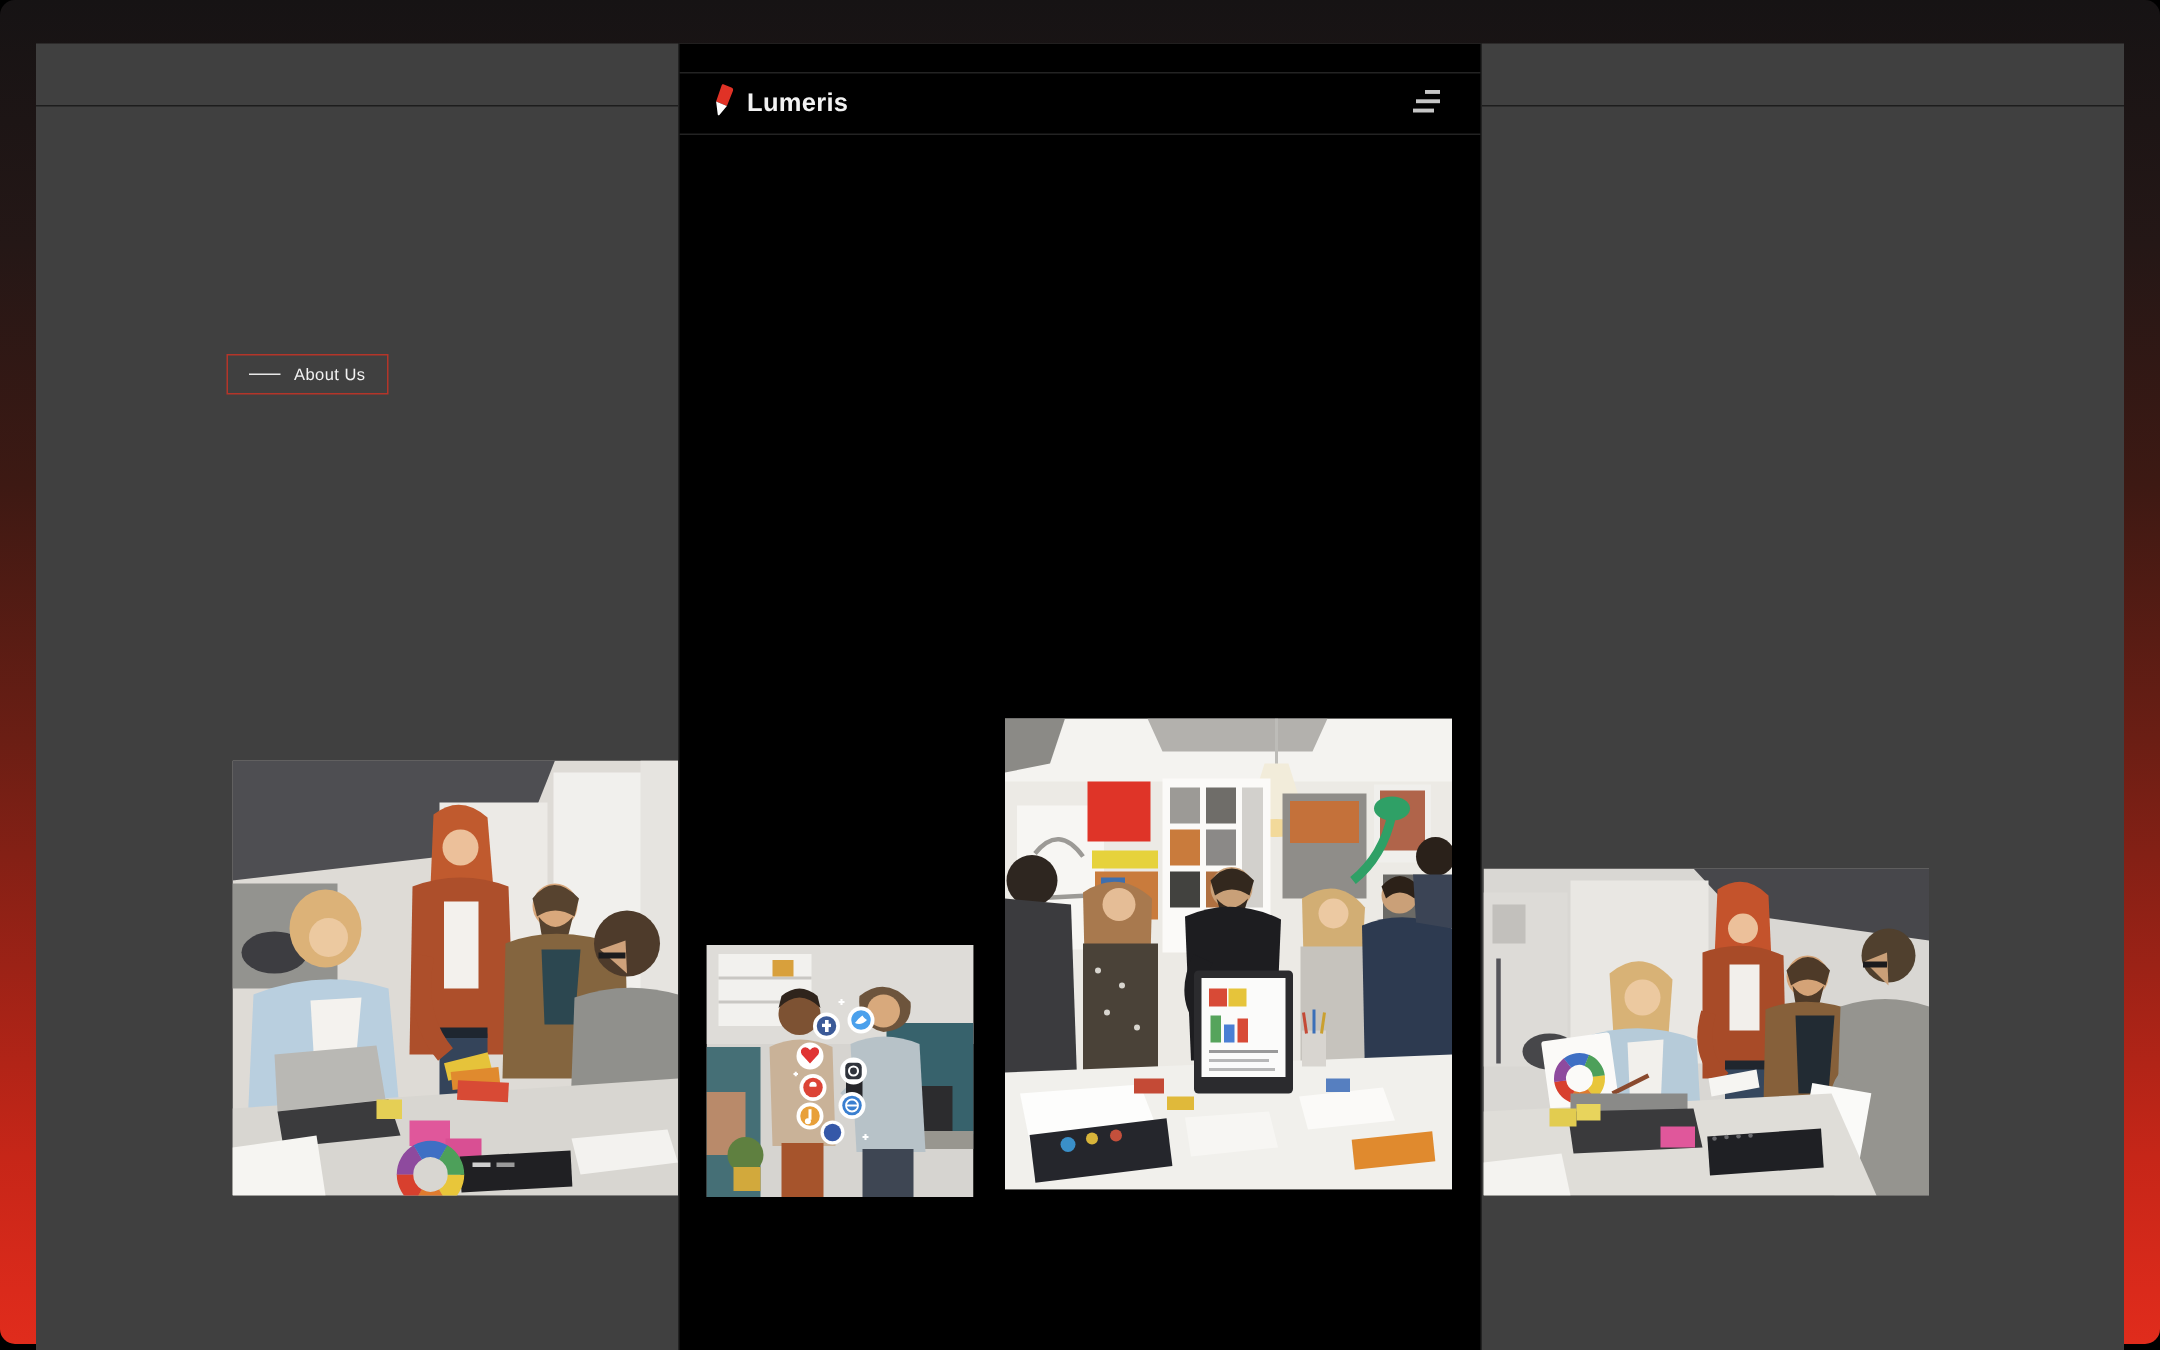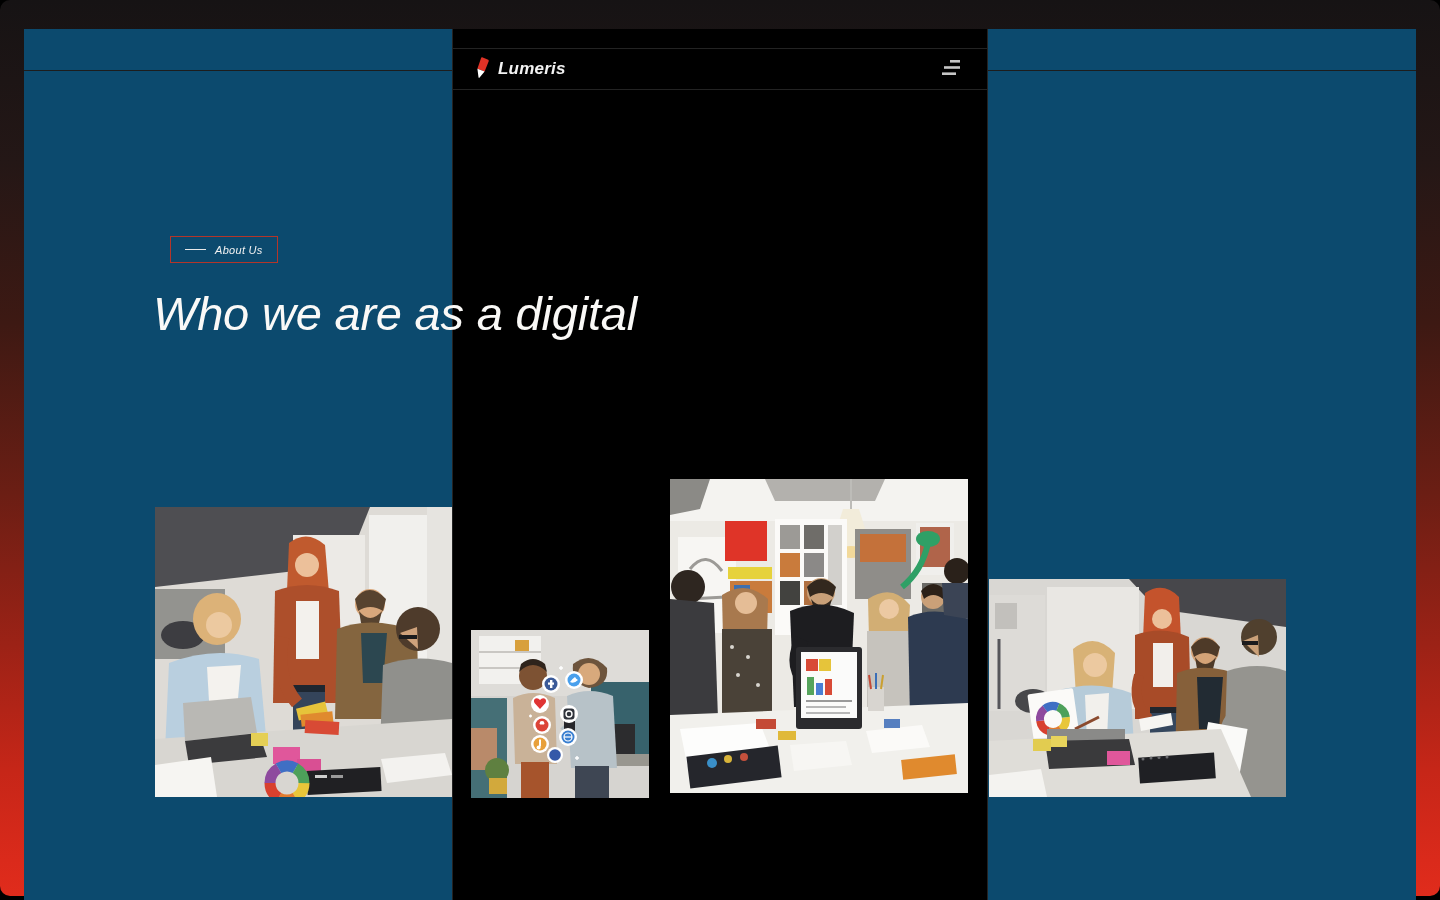--- a/index.html
+++ b/index.html
@@ -5,35 +5,35 @@
   html,body{margin:0;padding:0;background:#000;width:1440px;height:900px;overflow:hidden;
     font-family:"Liberation Sans", sans-serif;}
   .stage{position:relative;width:1440px;height:900px;background:#000;}
 
   
   .bg-gradient{position:absolute;left:0;top:0;right:0;bottom:4px;border-radius:10px;
     background:linear-gradient(180deg,#161314 0%,#241716 18%,#3d1913 36%,#6b1e14 55%,
       #9c2216 72%,#c62618 86%,#da2a1b 96%,#e02c1c 100%);}
 
   
-  .canvas{position:absolute;left:24px;top:29px;right:24px;bottom:0;background:#0c4a6e;overflow:hidden;font-style:italic;}
+  .canvas{position:absolute;left:24px;top:29px;right:24px;bottom:0;background:#404040;overflow:hidden;}
 
   .outer-topbar{position:absolute;left:0;top:0;right:0;height:41px;border-bottom:1px solid #1d1d1d;}
 
   
   .center-panel{position:absolute;left:428px;top:0;bottom:0;width:534px;background:#000;
     border-left:1px solid #232323;border-right:1px solid #232323;z-index:2;}
   .panel-header{margin-top:19px;height:42px;border-top:1px solid #232323;border-bottom:1px solid #232323;
     display:flex;align-items:center;justify-content:space-between;padding:0 21px;box-sizing:border-box;}
   .brand{display:flex;align-items:center;gap:8px;cursor:pointer;}
   .brand-text{color:#f2f2f2;font-size:17px;font-weight:600;letter-spacing:.2px;}
   .menu-btn{background:none;border:none;padding:4px;cursor:pointer;display:block;}
 
   
-  .about-chip{position:absolute;left:146px;top:207px;height:25px;display:inline-flex;align-items:center;
+  .about-chip{position:absolute;left:127px;top:207px;height:25px;display:inline-flex;align-items:center;
     gap:9px;padding:0 14px;border:1px solid #b43529;z-index:3;}
   .chip-line{width:21px;height:1px;background:#e9e9e9;}
   .chip-label{color:#f2f2f2;font-size:11px;letter-spacing:.3px;white-space:nowrap;}
   .headline{position:absolute;left:129px;top:251px;z-index:3;color:#faf9f7;font-size:47px;
     font-weight:300;line-height:67px;letter-spacing:-0.2px;margin:0;}
   .headline span{display:block;}
 
   
   .photo{position:absolute;z-index:3;margin:0;padding:0;line-height:0;}
   .photo svg{display:block;}
@@ -72,21 +72,20 @@
         </button>
       </div>
     </div>
 
     <div class="about-chip">
       <span class="chip-line"></span>
       <span class="chip-label">About Us</span>
     </div>
 
     <h1 class="headline">
-      <span>Who we are as a digital</span>
     </h1>
 
     <figure class="photo p1" role="img" aria-label="team reviewing color swatches and color wheel around laptop at office table">
       <svg width="297" height="290" viewBox="0 0 297 290">
         <rect width="297" height="290" fill="#dedbd6"></rect>
         <polygon points="0,0 215,0 192,58 0,80" fill="#4e4e52"></polygon>
         <rect x="138" y="28" width="72" height="135" fill="#eceae6"></rect>
         <rect x="214" y="8" width="62" height="160" fill="#f1f0ed"></rect>
         <rect x="272" y="0" width="25" height="210" fill="#e6e4e0"></rect>
         <rect x="0" y="82" width="70" height="70" fill="#93938f"></rect>

